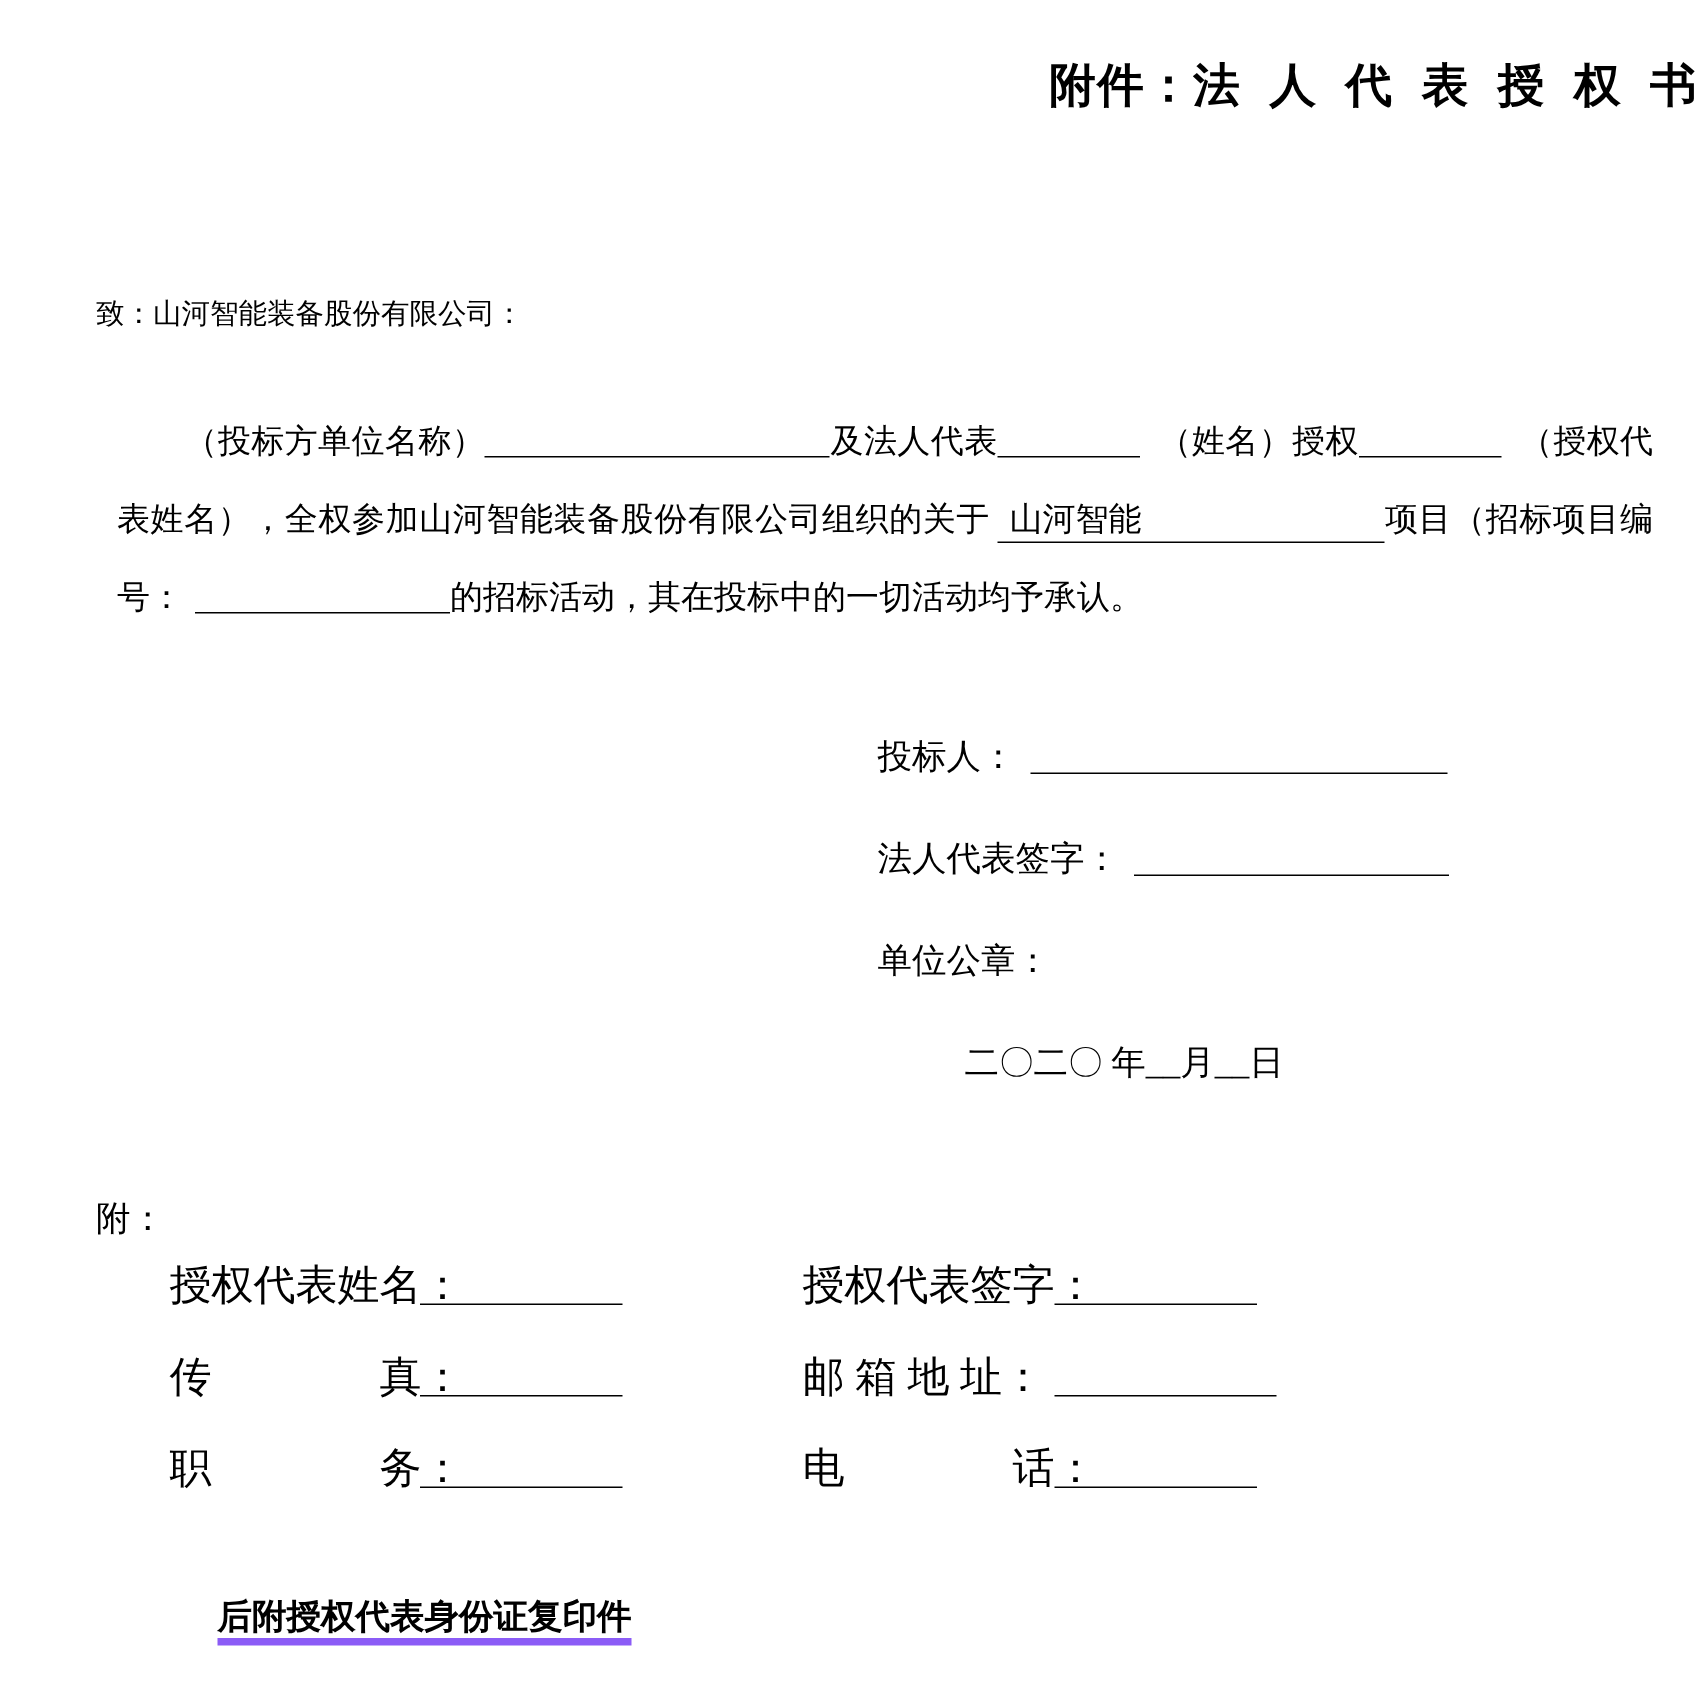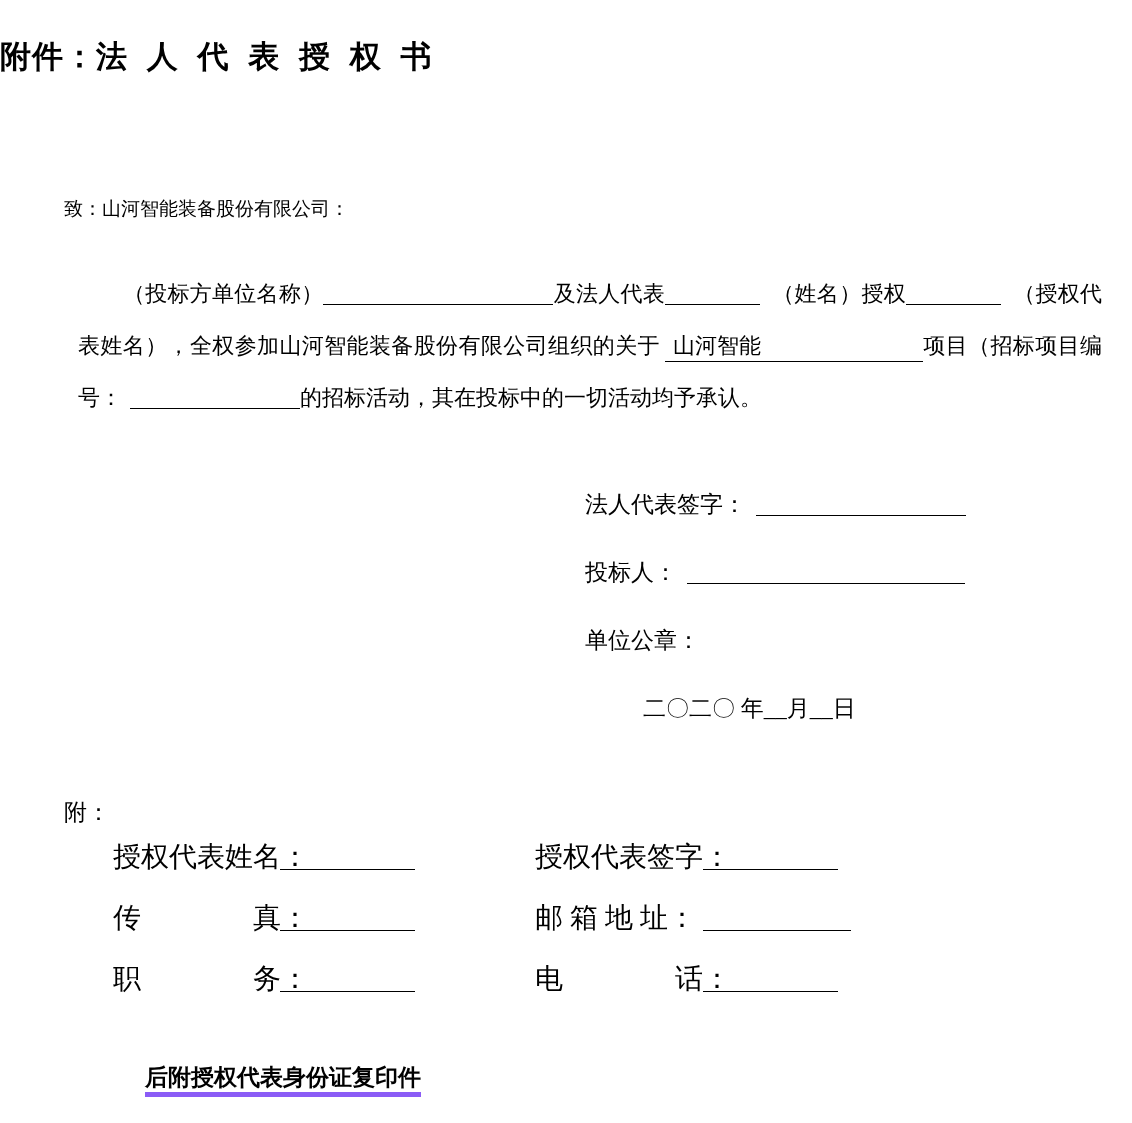--- a/index.html
+++ b/index.html
@@ -9,21 +9,21 @@
     height: 1123px;
     background: #ffffff;
     color: #000000;
     font-family: "Liberation Serif", "DejaVu Serif", serif;
     overflow: hidden;
   }
   .title {
     position: absolute;
     top: 36px; left: 0; width: 100%;
     margin: 0;
-    text-align: left;
+    text-align: right;
     font-size: 31px;
     font-weight: 700;
     word-spacing: 10px;
     letter-spacing: 1px;
   }
   .salutation {
     position: absolute;
     top: 196px; left: 64px;
     font-size: 19px;
   }
@@ -118,24 +118,24 @@
 <div class="page">
 
   <h1 class="title">附件：法 人 代 表 授 权 书</h1>
 
   <div class="salutation">致：山河智能装备股份有限公司：</div>
 
   <p class="body-par"><span>（投标方单位名称）</span><span class="blank b-company"></span><span>及法人代表</span><span class="blank b-rep"></span><span class="ml12">（姓名）授权</span><span class="blank b-auth"></span><span class="ml12">（授权代表姓名），全权参加山河智能装备股份有限公司组织的关于</span><span class="blank-filled b-project ml5">山河智能</span><span>项目（招标项目编号：</span><span class="blank b-projno ml8"></span><span>的招标活动，其在投标中的一切活动均予承认。</span></p>
 
   <div class="sig-block">
     <div class="sig-row">
-      <span>法人代表签字：</span><span class="sig-line sl-legal"></span>
+      <span>投标人：</span><span class="sig-line sl-bidder"></span>
     </div>
     <div class="sig-row">
-      <span>投标人：</span><span class="sig-line sl-bidder"></span>
+      <span>法人代表签字：</span><span class="sig-line sl-legal"></span>
     </div>
     <div class="sig-row">
       <span>单位公章：</span>
     </div>
     <div class="sig-row sig-date">
       <span>二〇二〇 年__月__日</span>
     </div>
   </div>
 
   <div class="attach-heading">附：</div>

